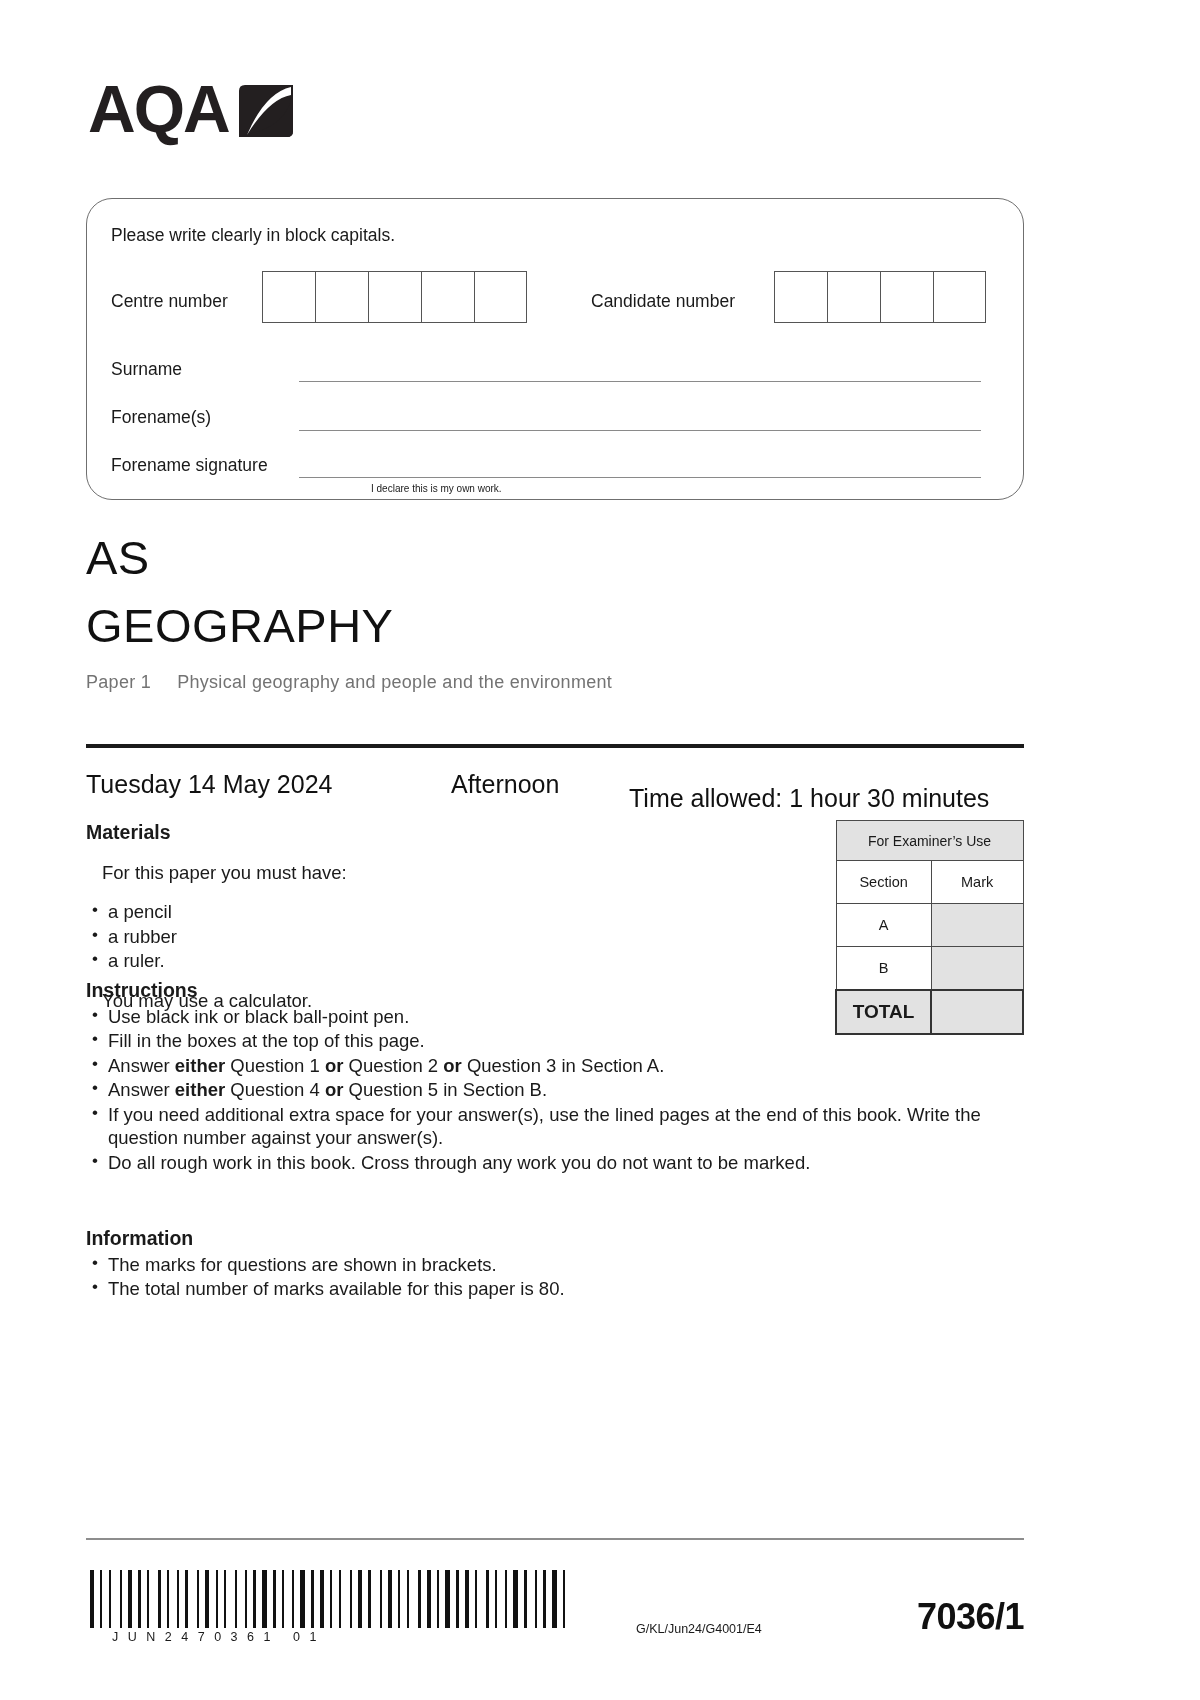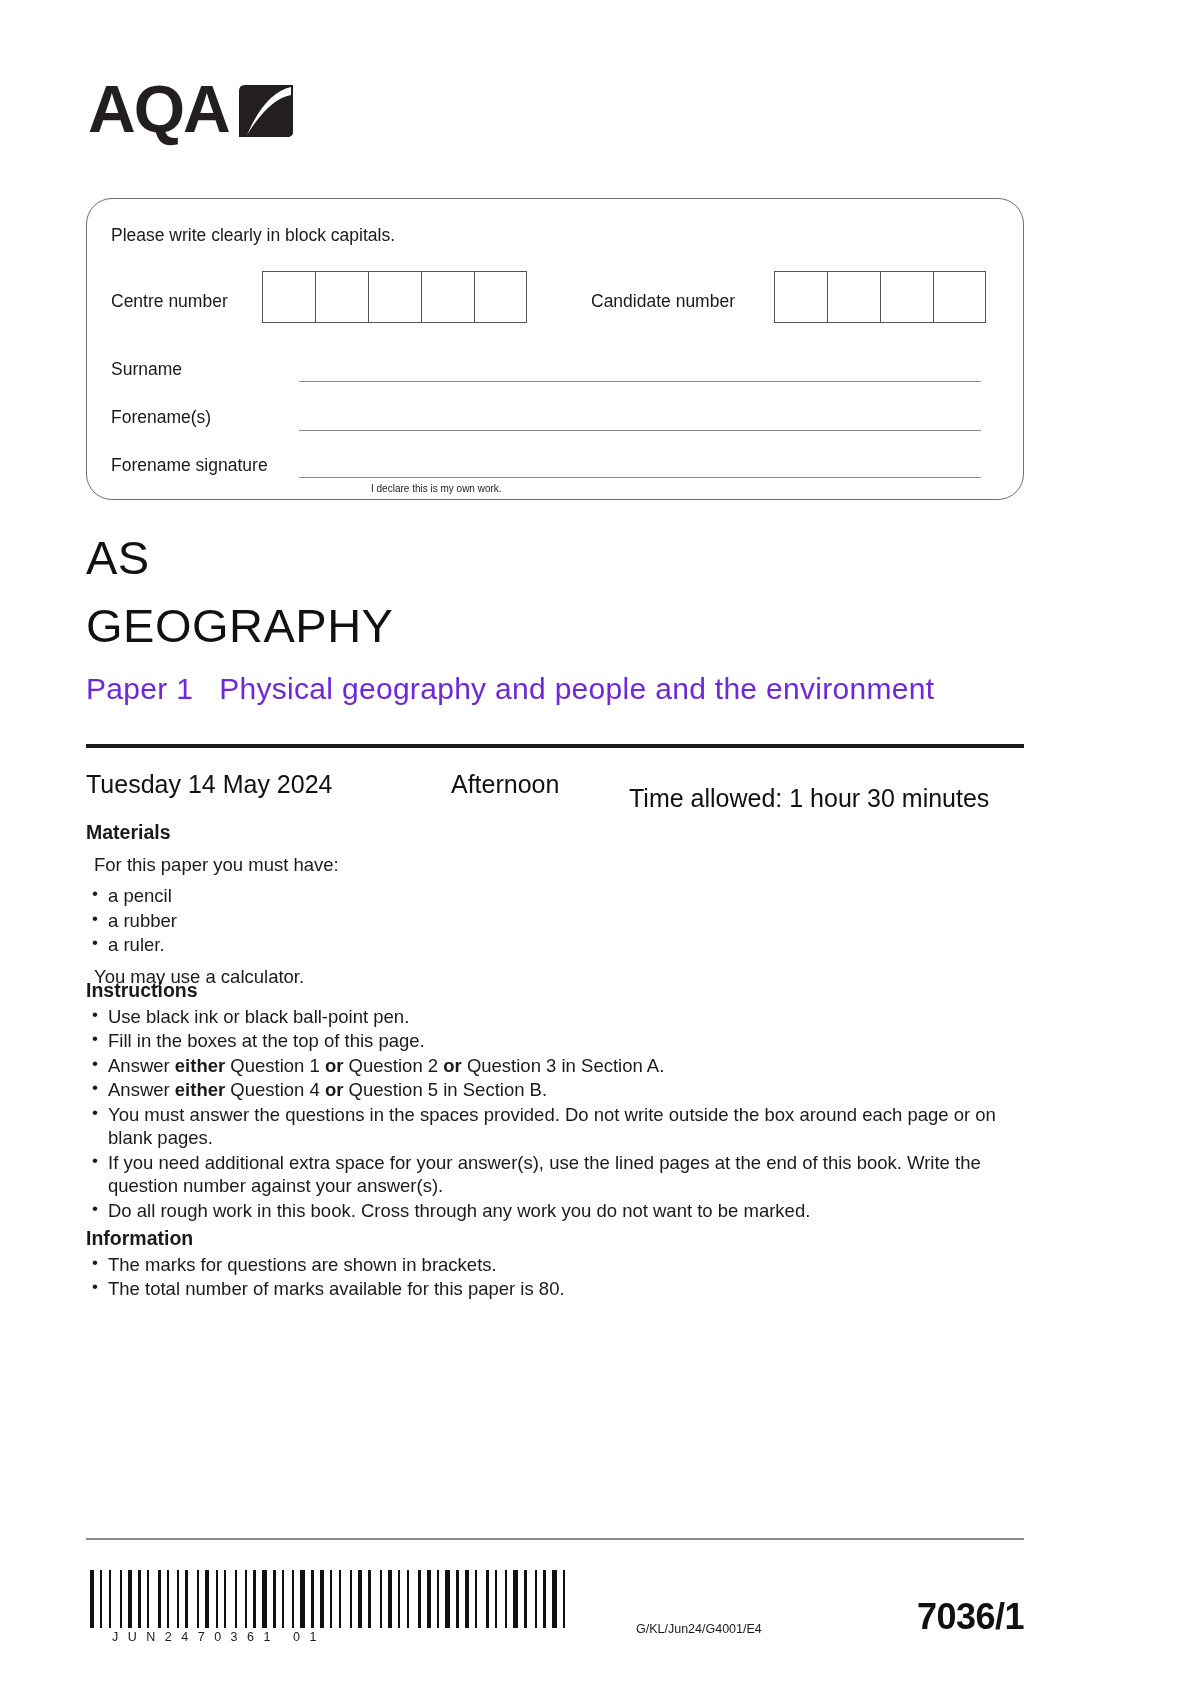--- a/index.html
+++ b/index.html
@@ -113,24 +113,24 @@
     font-weight: 400;
     letter-spacing: 0.5px;
     font-stretch: condensed;
     color: #111;
     text-align: right;
   }
   .t-paper {
     position: absolute;
     left: 86px;
     top: 672px;
-    font-size: 30px;
+    font-size: 18px;
     font-weight: 400;
     letter-spacing: 0.3px;
-    color: #6d28d9;
+    color: #737373;
   }
   .t-paper .pnum { margin-right: 26px; }
 
   .rule-thick {
     position: absolute;
     left: 86px;
     width: 938px;
     height: 4px;
     background: #1a1a1a;
   }
@@ -161,21 +161,21 @@
     font-size: 18.5px;
     line-height: 1.27;
     color: #1a1a1a;
     width: 680px;
   }
   .sec h3 {
     margin: 0 0 2px 0;
     font-size: 19.5px;
     font-weight: bold;
   }
-  .sec p { margin: 8px; }
+  .sec p { margin: 16px; }
   ul.bul {
     margin: 0;
     padding: 0;
     list-style: none;
   }
   ul.bul li {
     position: relative;
     padding-left: 22px;
     margin: 0 0 1px 0;
   }
@@ -326,29 +326,51 @@
     <h3>Materials</h3>
     <p>For this paper you must have:</p>
     <ul class="bul" id="materials-list">
         <li>a pencil</li>
         <li>a rubber</li>
         <li>a ruler.</li>
       </ul>
     <p>You may use a calculator.</p>
   </div>
 
+  <table class="extable">
+    <tbody id="extable-body">
+        <tr>
+          <td class="hdr" colspan="2">For Examiner’s Use</td>
+        </tr>
+        <tr>
+          <td class="colw1">Section</td>
+          <td class="colw2">Mark</td>
+        </tr>
+        <tr>
+          <td>A</td>
+          <td class="shade"></td>
+        </tr>
+        <tr>
+          <td>B</td>
+          <td class="shade"></td>
+        </tr>
+        <tr>
+          <td class="total">TOTAL</td>
+          <td class="totalblank"></td>
+        </tr>
+      </tbody>
+  </table>
 
   <div class="sec wide" style="top:978px;">
     <h3>Instructions</h3>
     <ul class="bul" id="instructions-list">
         <li>Use black ink or black ball-point pen.</li>
         <li>Fill in the boxes at the top of this page.</li>
         <li>Answer <b>either</b> Question 1 <b>or</b> Question 2 <b>or</b> Question 3 in Section A.</li>
         <li>Answer <b>either</b> Question 4 <b>or</b> Question 5 in Section B.</li>
-        <li>You must answer the questions in the spaces provided.  Do not write outside the box around each page or on blank pages.</li>
         <li>If you need additional extra space for your answer(s), use the lined pages at the end of this book.  Write the question number against your answer(s).</li>
         <li>Do all rough work in this book.  Cross through any work you do not want to be marked.</li>
       </ul>
   </div>
 
   <div class="sec wide" style="top:1226px;">
     <h3>Information</h3>
     <ul class="bul" id="information-list">
         <li>The marks for questions are shown in brackets.</li>
         <li>The total number of marks available for this paper is 80.</li>

